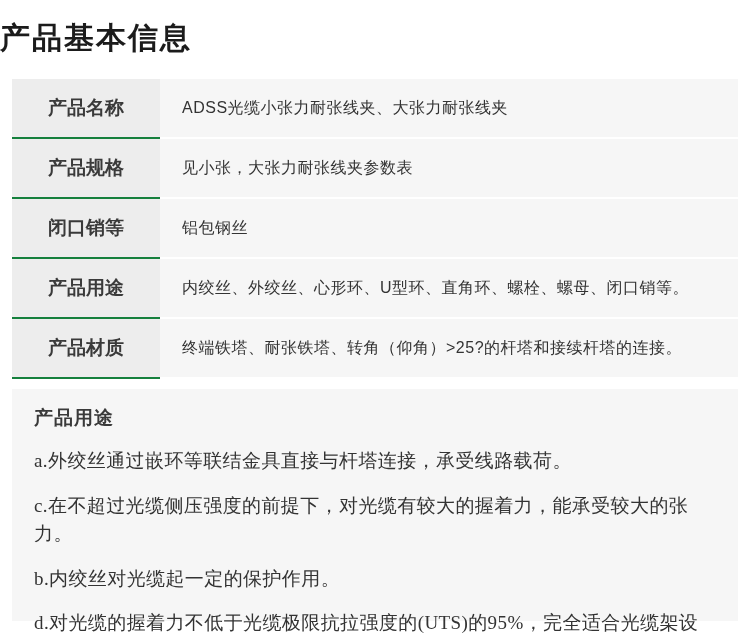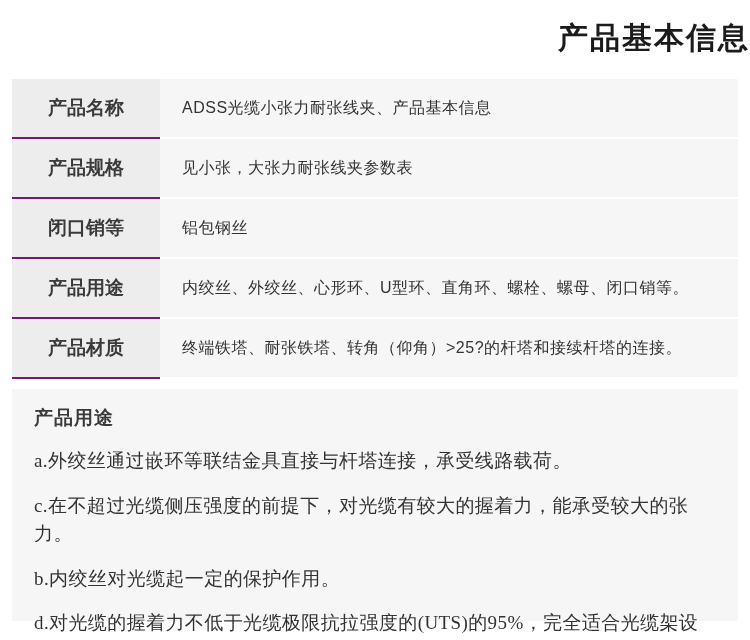--- a/index.html
+++ b/index.html
@@ -14,21 +14,21 @@
     color: #222;
     overflow: hidden;
   }
   .page {
     width: 750px;
     height: 640px;
     position: relative;
     box-sizing: border-box;
   }
   .page-title {
-    text-align: right;
+    text-align: left;
     font-size: 30px;
     font-weight: bold;
     color: #1b1b1b;
     letter-spacing: 2px;
     padding-top: 18px;
     padding-bottom: 20px;
   }
   .spec-table {
     margin: 0 12px;
     border-collapse: collapse;
@@ -43,21 +43,21 @@
     vertical-align: middle;
   }
   td.label-cell {
     width: 148px;
     background: #ededed;
     text-align: center;
     font-size: 19px;
     font-weight: bold;
     color: #3a3a3a;
     height: 58px;
-    border-bottom: 2px solid #701a75;
+    border-bottom: 2px solid #15803d;
   }
   td.value-cell {
     background: #f6f6f6;
     padding-left: 22px;
     font-size: 16px;
     color: #333;
     height: 58px;
     border-bottom: 2px solid #ffffff;
     letter-spacing: 0.5px;
   }
@@ -92,21 +92,21 @@
 <body>
 
 <div class="page">
 
   <div class="page-title">产品基本信息</div>
 
   <table class="spec-table">
     <tbody>
       <tr>
         <td class="label-cell">产品名称</td>
-        <td class="value-cell">ADSS光缆小张力耐张线夹、产品基本信息</td>
+        <td class="value-cell">ADSS光缆小张力耐张线夹、大张力耐张线夹</td>
       </tr>
       <tr>
         <td class="label-cell">产品规格</td>
         <td class="value-cell">见小张，大张力耐张线夹参数表</td>
       </tr>
       <tr>
         <td class="label-cell">闭口销等</td>
         <td class="value-cell">铝包钢丝</td>
       </tr>
       <tr>

